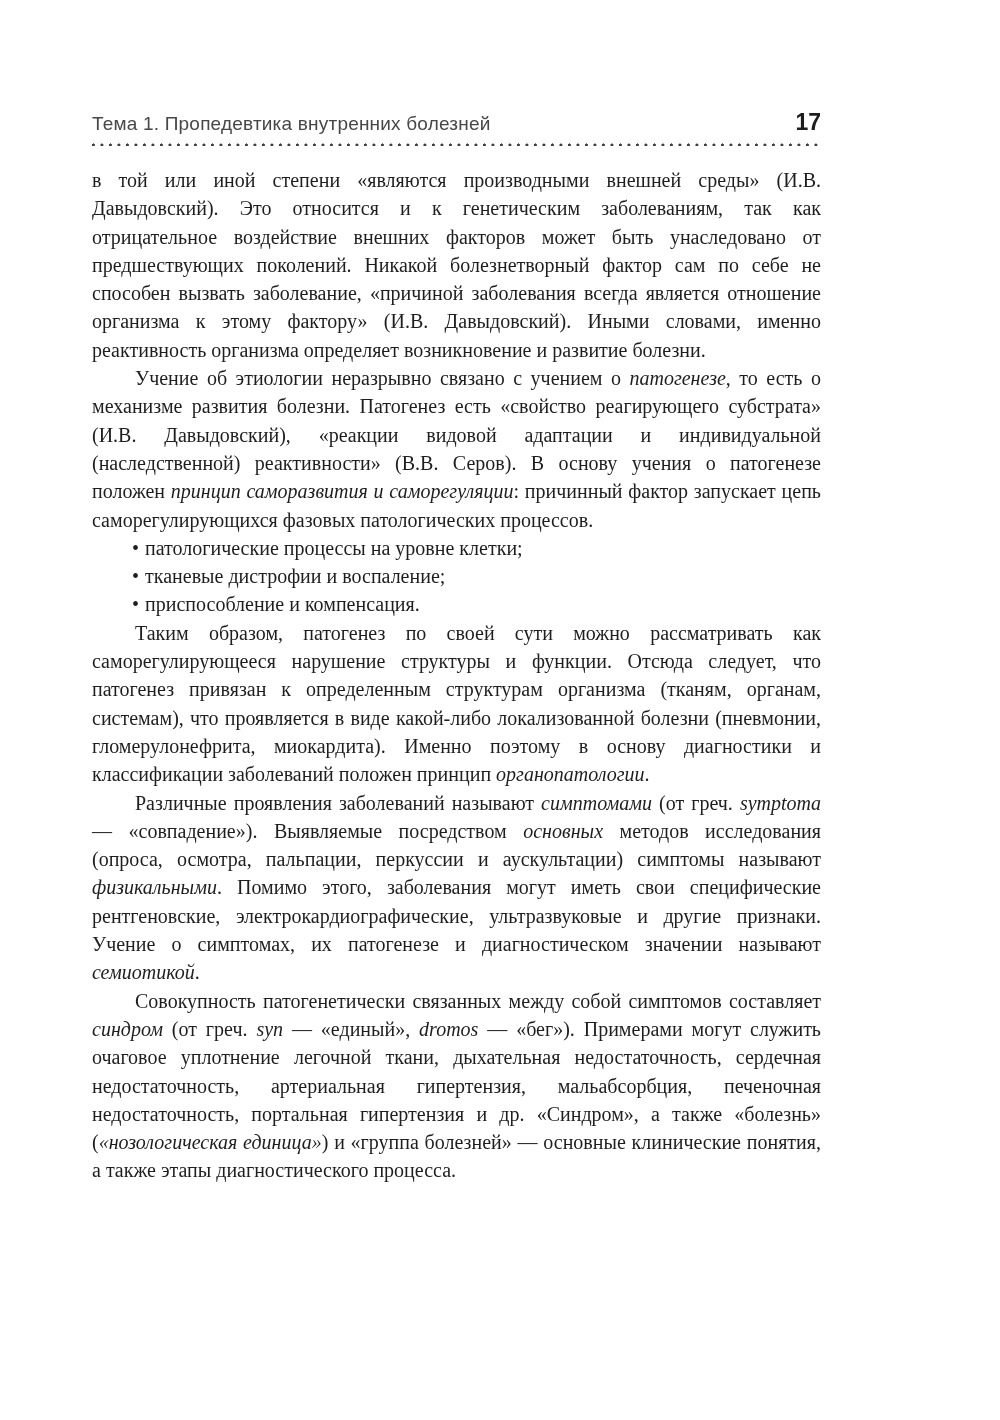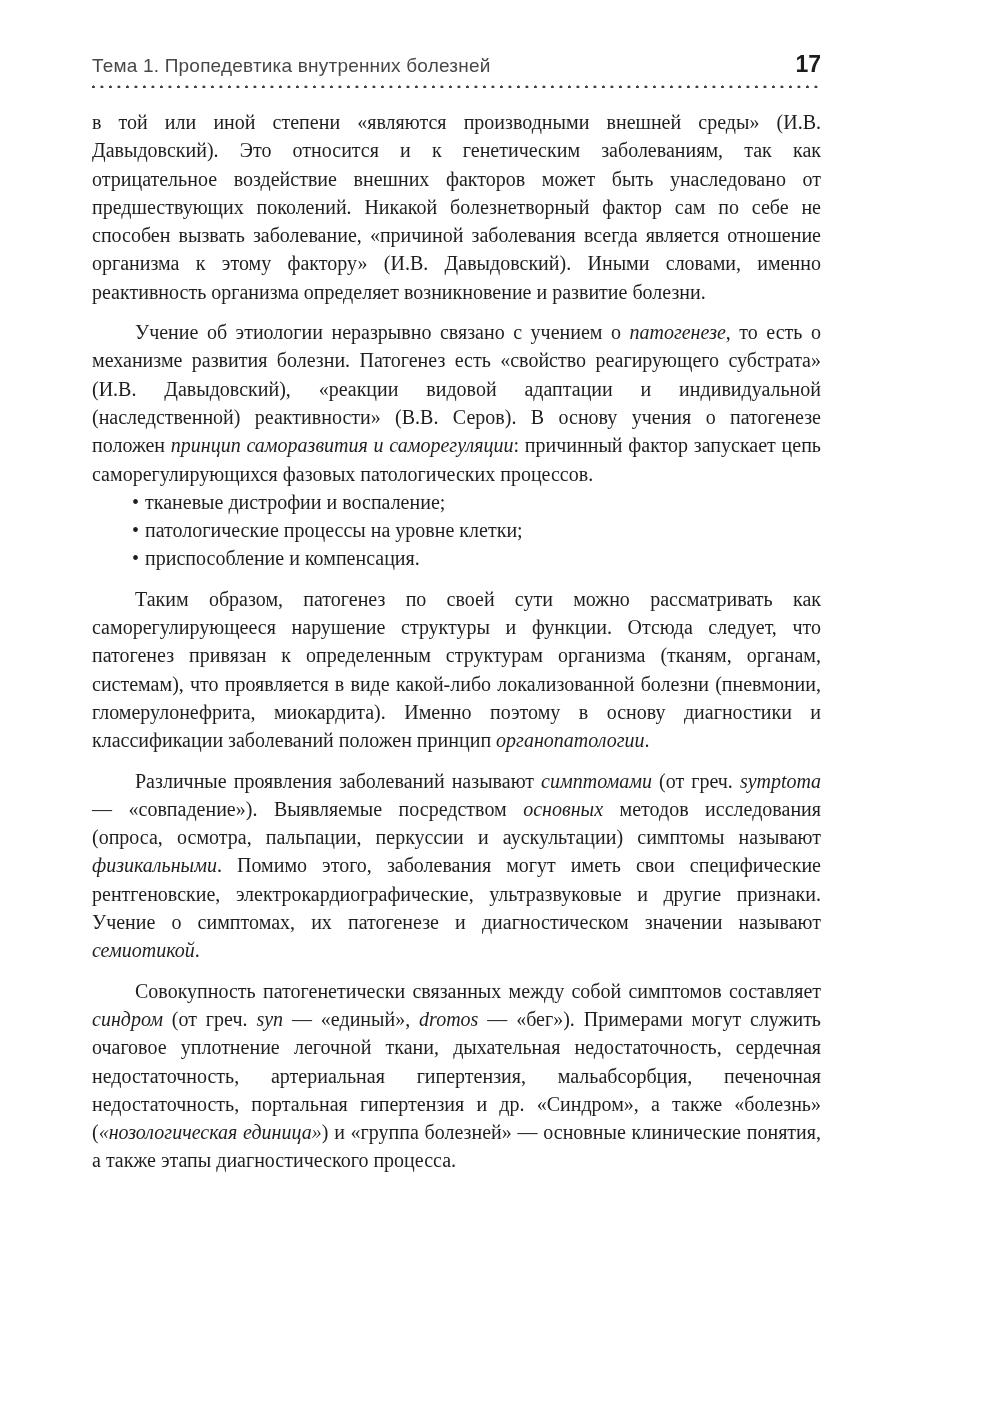--- a/index.html
+++ b/index.html
@@ -6,21 +6,21 @@
     margin: 0;
     padding: 0;
     background: #ffffff;
   }
   .page {
     position: relative;
     width: 928px;
     height: 1420px;
     background: var(--bg-color, #ffffff);
     box-sizing: border-box;
-    padding: 39px 107px 0 92px;
+    padding: 97px 107px 0 92px;
     overflow: hidden;
   }
   .running-header {
     display: flex;
     justify-content: space-between;
     align-items: baseline;
   }
   .header-title {
     font-family: "Liberation Sans", "DejaVu Sans", sans-serif;
     font-size: 19px;
@@ -49,21 +49,20 @@
     line-height: 28.3px;
     color: var(--text-color, #1e1e1e);
     text-align: justify;
   }
   .para {
     margin: 0;
     padding: 0;
   }
   .para.indent {
     text-indent: 43px;
-    margin-top: 12px;
   }
   .para.bullet {
     padding-left: 40px;
     text-align: left;
   }
   .bullet-marker {
     display: inline-block;
     margin-right: 6px;
   }
   .body-text em {
@@ -75,20 +74,20 @@
 
 <div class="page">
   <header class="running-header">
     <span class="header-title">Тема 1. Пропедевтика внутренних болезней</span>
     <span class="page-number">17</span>
   </header>
   <div class="dotted-divider"></div>
   <main class="body-text">
       <p class="para"><span>в той или иной степени «являются производными внешней среды» (И.В. Давыдовский). Это относится и к генетическим заболеваниям, так как отрицательное воздействие внешних факторов может быть унаследовано от предшествующих поколений. Никакой болезнетворный фактор сам по себе не способен вызвать заболевание, «причиной заболевания всегда является отношение организма к этому фактору» (И.В. Давыдовский). Иными словами, именно реактивность организма определяет возникновение и развитие болезни.</span></p>
       <p class="para indent"><span>Учение об этиологии неразрывно связано с учением о </span><em>патогенезе</em><span>, то есть о механизме развития болезни. Патогенез есть «свойство реагирующего субстрата» (И.В. Давыдовский), «реакции видовой адаптации и индивидуальной (наследственной) реактивности» (В.В. Серов). В основу учения о патогенезе положен </span><em>принцип саморазвития и саморегуляции</em><span>: причинный фактор запускает цепь саморегулирующихся фазовых патологических процессов.</span></p>
+      <p class="para bullet"><span class="bullet-marker">•</span><span>патологические процессы на уровне клетки;</span></p>
       <p class="para bullet"><span class="bullet-marker">•</span><span>тканевые дистрофии и воспаление;</span></p>
-      <p class="para bullet"><span class="bullet-marker">•</span><span>патологические процессы на уровне клетки;</span></p>
       <p class="para bullet"><span class="bullet-marker">•</span><span>приспособление и компенсация.</span></p>
       <p class="para indent"><span>Таким образом, патогенез по своей сути можно рассматривать как саморегулирующееся нарушение структуры и функции. Отсюда следует, что патогенез привязан к определенным структурам организма (тканям, органам, системам), что проявляется в виде какой-либо локализованной болезни (пневмонии, гломерулонефрита, миокардита). Именно поэтому в основу диагностики и классификации заболеваний положен принцип </span><em>органопатологии</em><span>.</span></p>
       <p class="para indent"><span>Различные проявления заболеваний называют </span><em>симптомами</em><span> (от греч. </span><em>symptoma</em><span> — «совпадение»). Выявляемые посредством </span><em>основных</em><span> методов исследования (опроса, осмотра, пальпации, перкуссии и аускультации) симптомы называют </span><em>физикальными</em><span>. Помимо этого, заболевания могут иметь свои специфические рентгеновские, электрокардиографические, ультразвуковые и другие признаки. Учение о симптомах, их патогенезе и диагностическом значении называют </span><em>семиотикой</em><span>.</span></p>
       <p class="para indent"><span>Совокупность патогенетически связанных между собой симптомов составляет </span><em>синдром</em><span> (от греч. </span><em>syn</em><span> — «единый», </span><em>dromos</em><span> — «бег»). Примерами могут служить очаговое уплотнение легочной ткани, дыхательная недостаточность, сердечная недостаточность, артериальная гипертензия, мальабсорбция, печеночная недостаточность, портальная гипертензия и др. «Синдром», а также «болезнь» (</span><em>«нозологическая единица»</em><span>) и «группа болезней» — основные клинические понятия, а также этапы диагностического процесса.</span></p>
     </main>
 </div>
 
 </body></html>

